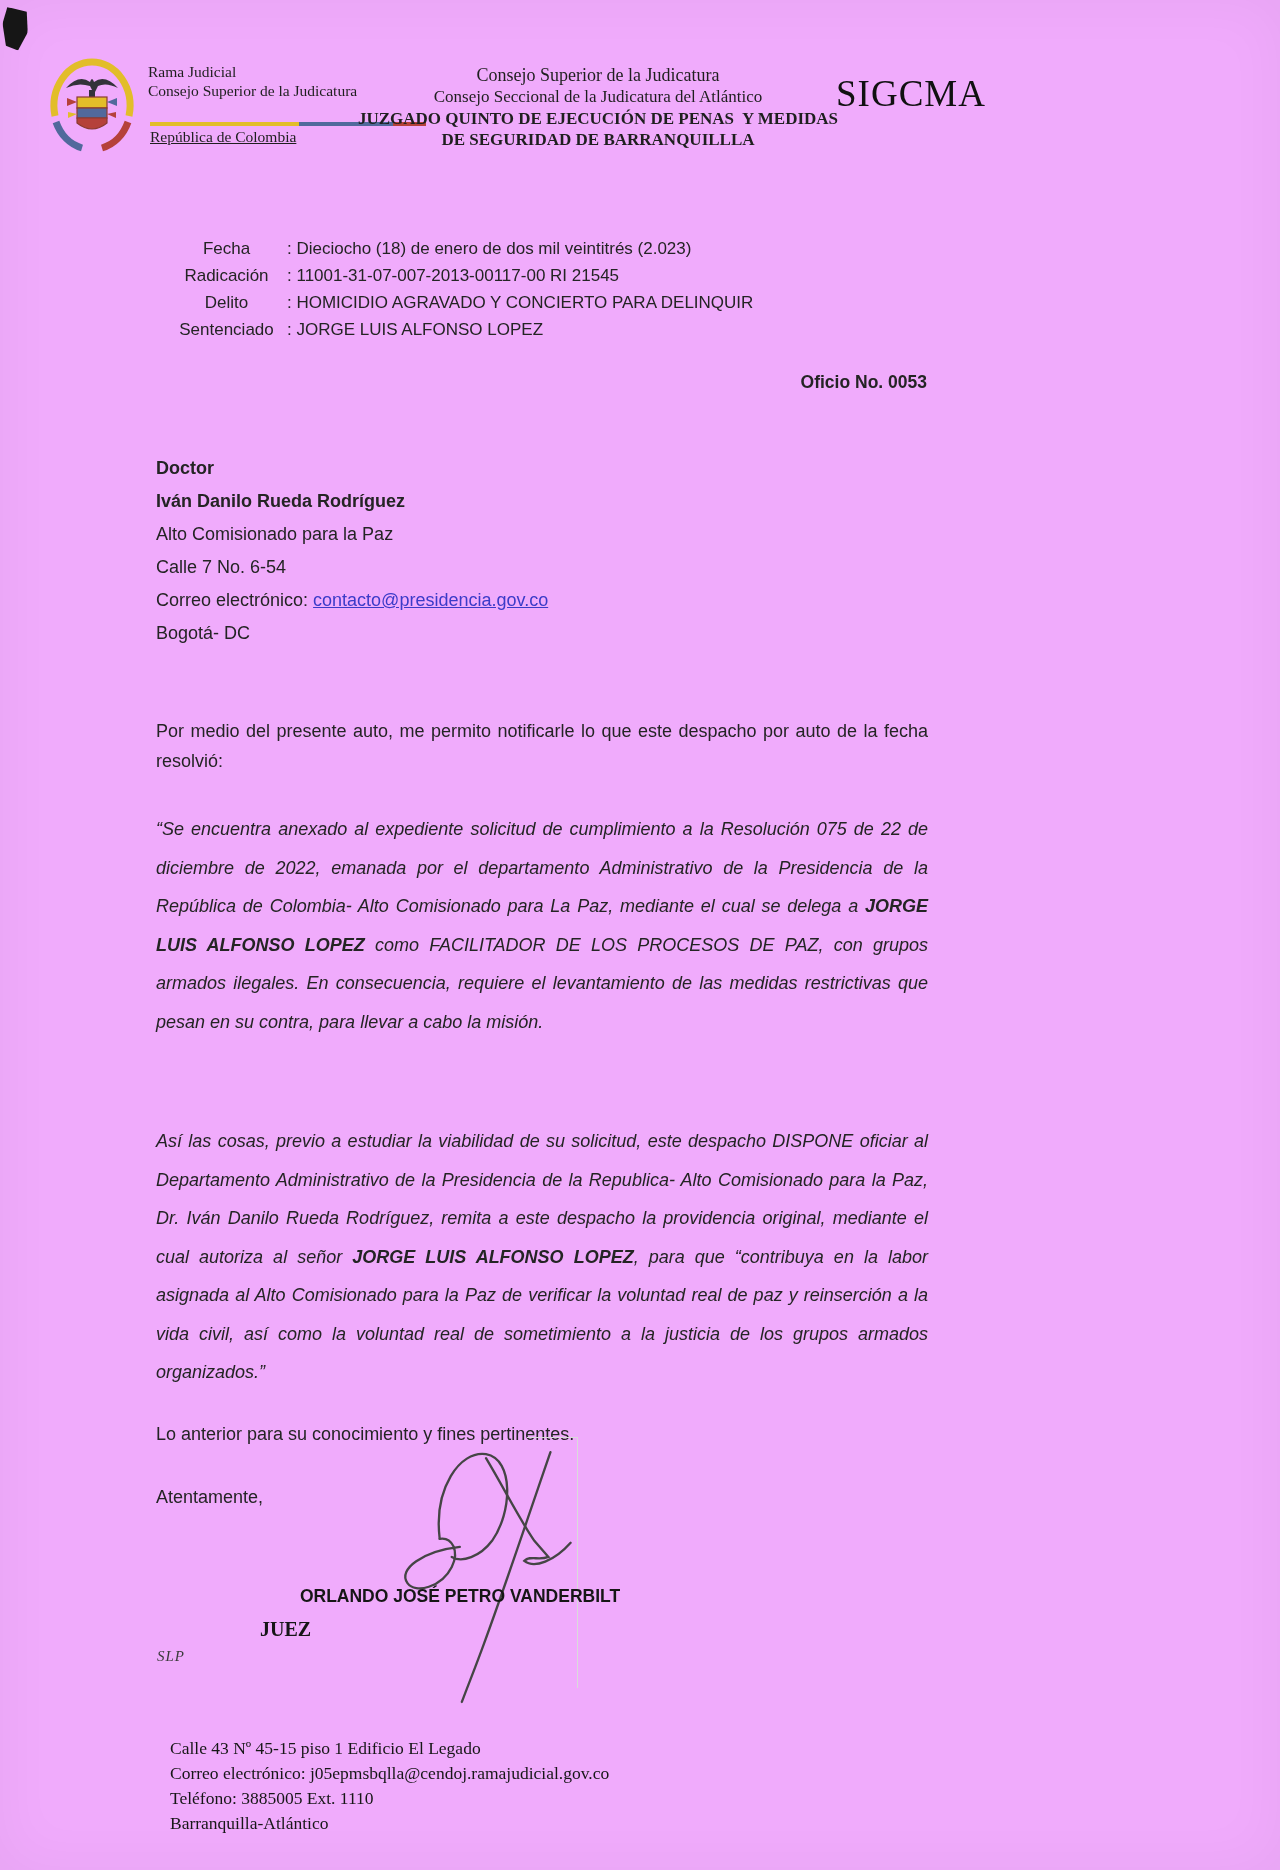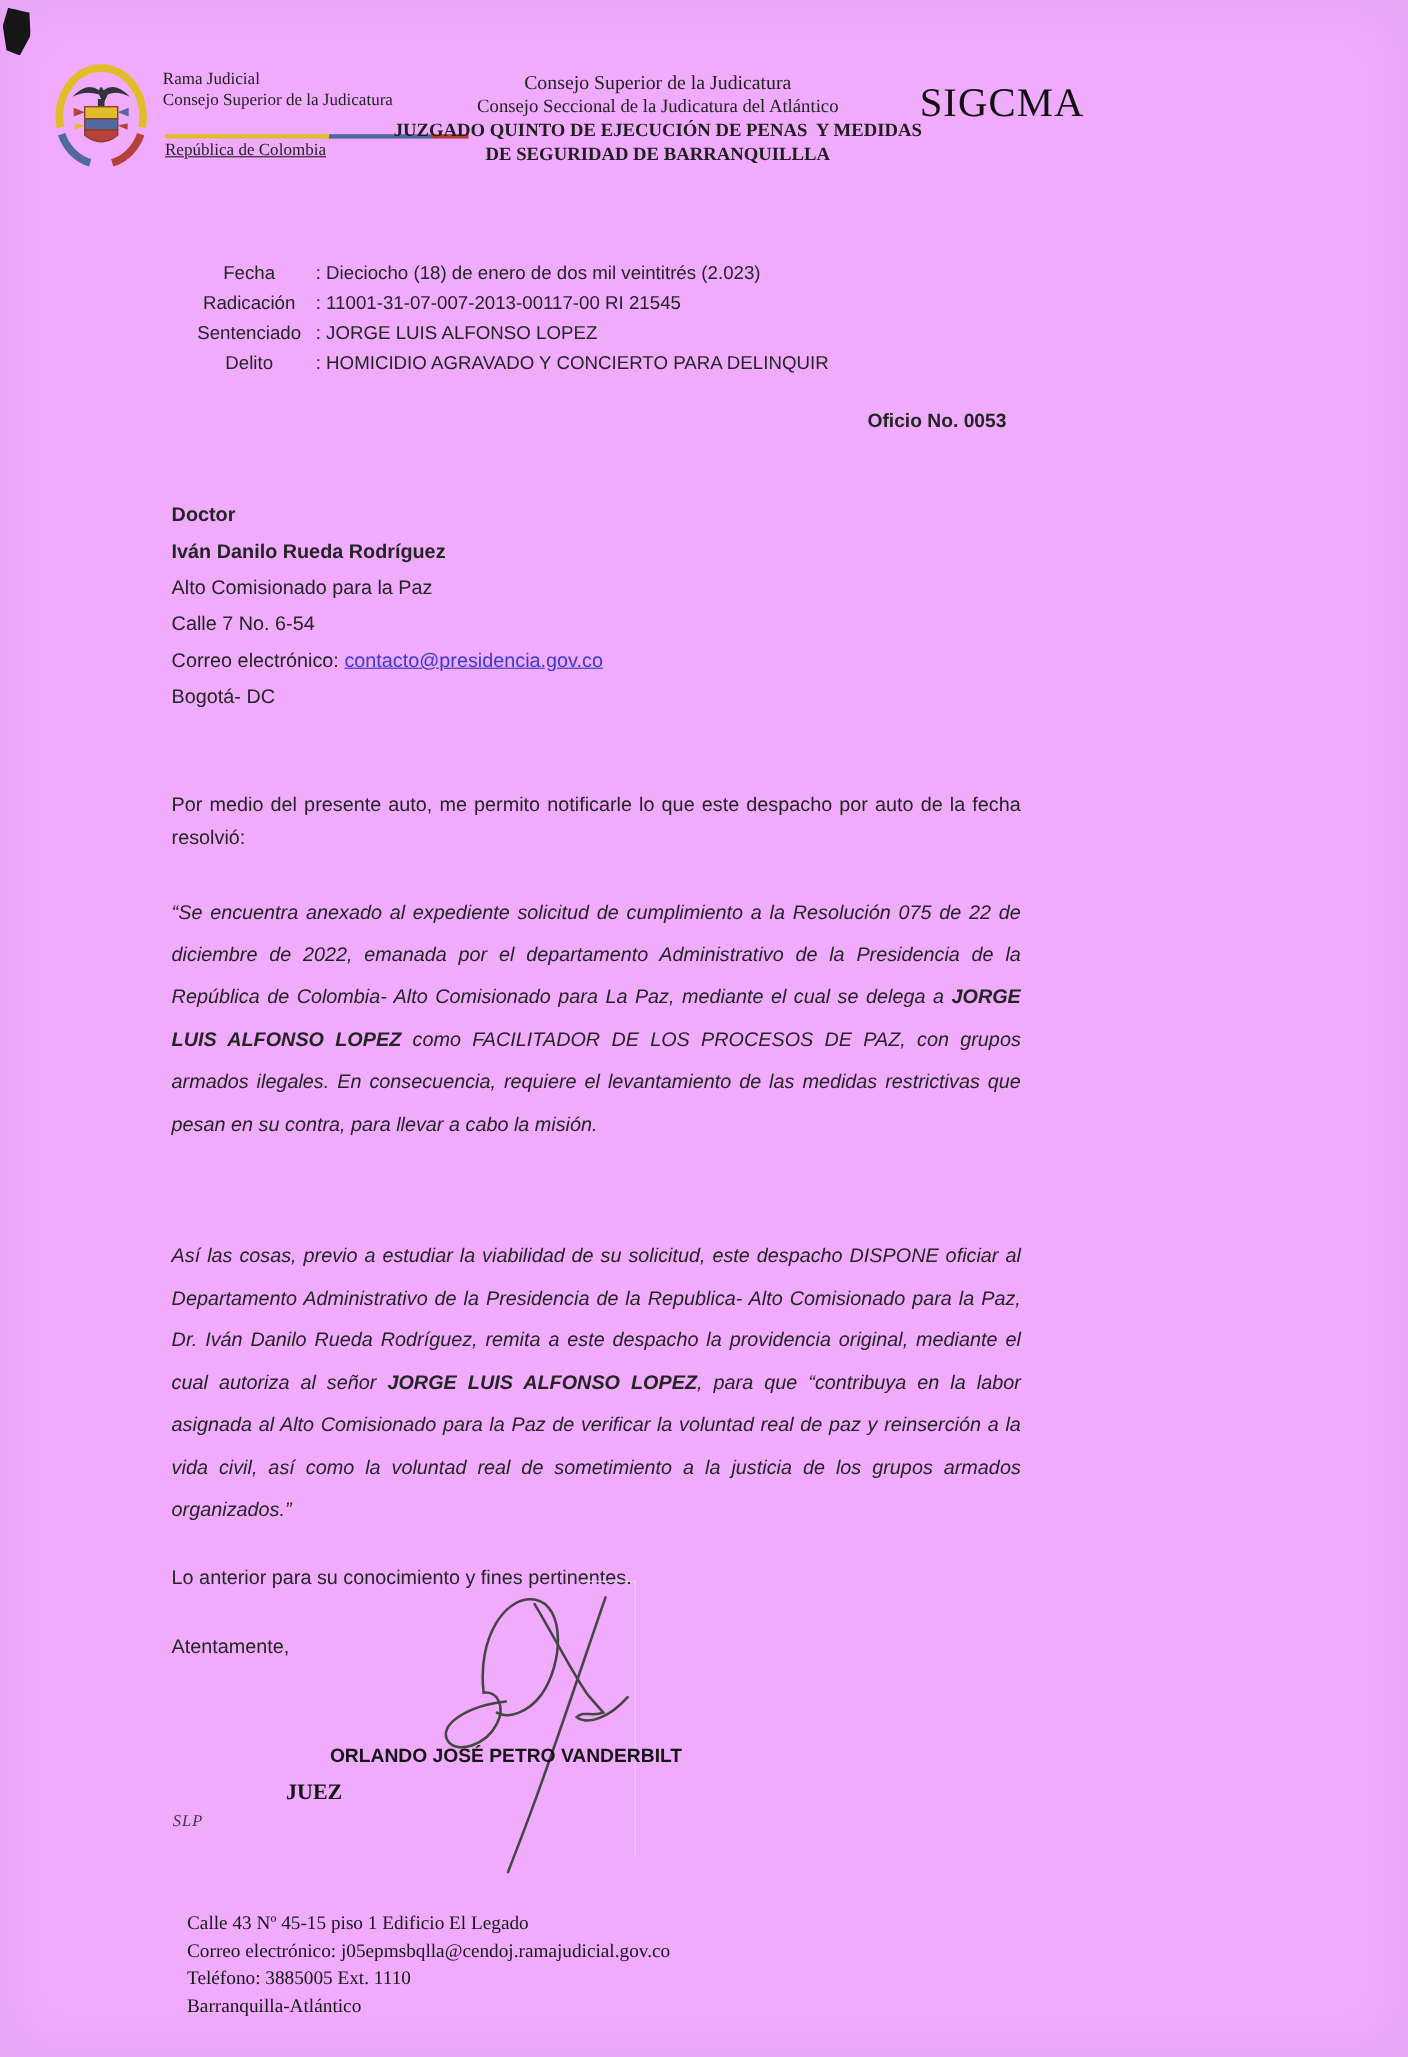--- a/index.html
+++ b/index.html
@@ -22,21 +22,21 @@
   .hdr-center{left:352px;top:64px;width:492px;text-align:center;color:#1f1f1f;}
   .hdr-center .l1{font-size:18px;line-height:22px;white-space:pre;}
   .hdr-center .l2{font-size:17px;line-height:22px;white-space:pre;}
   .hdr-center .l3,.hdr-center .l4{font-size:17px;line-height:21px;font-weight:600;white-space:pre;}
   .sigcma{left:826px;top:72px;width:170px;text-align:center;font-size:37px;letter-spacing:1px;color:#111;}
   
   .meta{left:166px;top:235px;font-size:17px;line-height:27px;}
   .meta-row{white-space:pre;}
   .meta-label{display:inline-block;width:121px;text-align:center;}
   
-  .oficio{left:144px;top:372px;width:771px;text-align:right;font-weight:bold;font-size:17.5px;}
+  .oficio{left:156px;top:372px;width:771px;text-align:right;font-weight:bold;font-size:17.5px;}
   
   .recipient{left:156px;top:452px;font-size:18px;line-height:33px;}
   .email-link{color:#3b3bc8;text-decoration:underline;cursor:pointer;}
   
   .para{left:156px;width:772px;text-align:justify;font-size:18px;}
   .intro{top:716px;line-height:30px;}
   .quote{font-style:italic;line-height:38.5px;}
   .q1{top:810px;}
   .q2{top:1122px;}
   .closing{left:156px;top:1424px;font-size:18px;}
@@ -89,22 +89,22 @@
     <div class="l2">Consejo Seccional de la Judicatura del Atlántico</div>
     <div class="l3">JUZGADO QUINTO DE EJECUCIÓN DE PENAS  Y MEDIDAS</div>
     <div class="l4">DE SEGURIDAD DE BARRANQUILLLA</div>
   </div>
 
   <div class="abs serif sigcma">SIGCMA</div>
 
   <div class="abs sans meta">
     <div class="meta-row"><span class="meta-label">Fecha</span><span class="meta-value">: Dieciocho (18) de enero de dos mil veintitrés (2.023)</span></div>
     <div class="meta-row"><span class="meta-label">Radicación</span><span class="meta-value">: 11001-31-07-007-2013-00117-00 RI 21545</span></div>
+    <div class="meta-row"><span class="meta-label">Delito</span><span class="meta-value">: HOMICIDIO AGRAVADO Y CONCIERTO PARA DELINQUIR</span></div>
     <div class="meta-row"><span class="meta-label">Sentenciado</span><span class="meta-value">: JORGE LUIS ALFONSO LOPEZ</span></div>
-    <div class="meta-row"><span class="meta-label">Delito</span><span class="meta-value">: HOMICIDIO AGRAVADO Y CONCIERTO PARA DELINQUIR</span></div>
   </div>
 
   <div class="abs sans oficio">Oficio No. 0053</div>
 
   <div class="abs sans recipient">
     <div class="b">Doctor</div>
     <div class="b">Iván Danilo Rueda Rodríguez</div>
     <div>Alto Comisionado para la Paz</div>
     <div>Calle 7 No. 6-54</div>
     <div><span>Correo electrónico: </span><a class="email-link">contacto@presidencia.gov.co</a></div>

